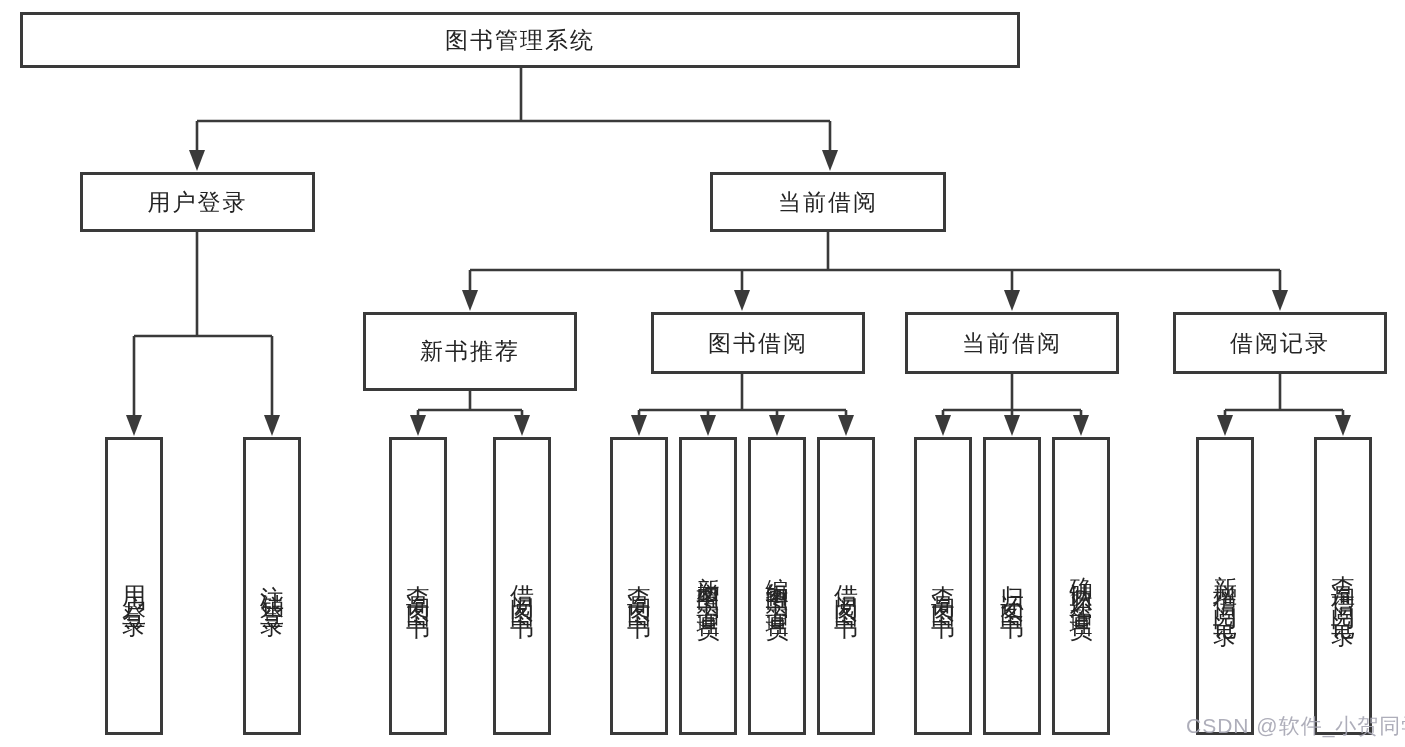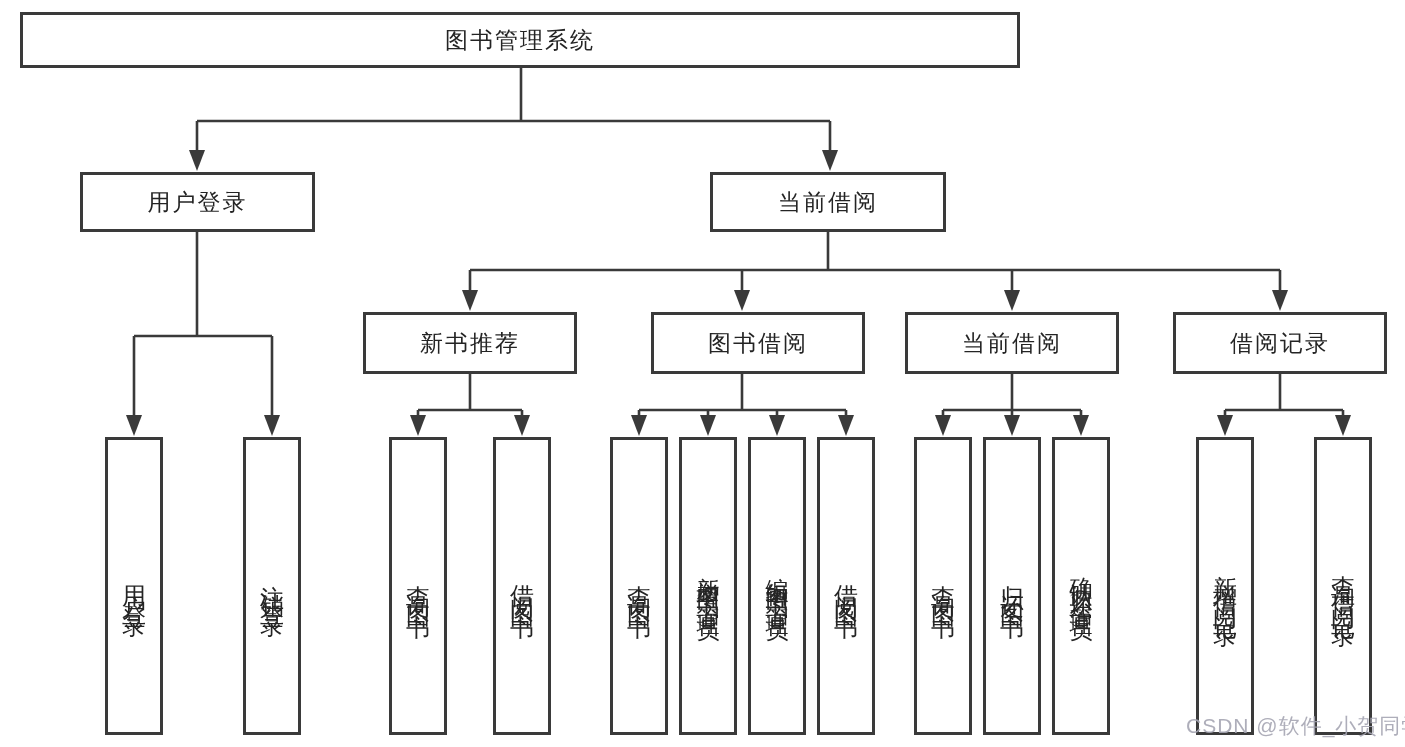--- a/index.html
+++ b/index.html
@@ -88,21 +88,21 @@
       <path d="M1217,415 L1233,415 L1225,436 Z"></path>
       <path d="M1335,415 L1351,415 L1343,436 Z"></path>
     </g>
   </svg>
 
   <div class="node h" style="left:20px; top:12px; width:1000px; height:56px;">图书管理系统</div>
 
   <div class="node h" style="left:80px; top:172px; width:235px; height:60px;">用户登录</div>
   <div class="node h" style="left:710px; top:172px; width:236px; height:60px;">当前借阅</div>
 
-  <div class="node h" style="left:363px; top:312px; width:214px; height:62px;text-align:right;">新书推荐</div>
+  <div class="node h" style="left:363px; top:312px; width:214px; height:79px;text-align:right;">新书推荐</div>
   <div class="node h" style="left:651px; top:312px; width:214px; height:62px;">图书借阅</div>
   <div class="node h" style="left:905px; top:312px; width:214px; height:62px;">当前借阅</div>
   <div class="node h" style="left:1173px; top:312px; width:214px; height:62px;">借阅记录</div>
 
   <div class="node v" style="left:105px; top:437px; width:58px; height:298px;">用户登录</div>
   <div class="node v" style="left:243px; top:437px; width:58px; height:298px;">注销登录</div>
 
   <div class="node v" style="left:389px; top:437px; width:58px; height:298px;">查询图书</div>
   <div class="node v" style="left:493px; top:437px; width:58px; height:298px;">借阅图书</div>
 

